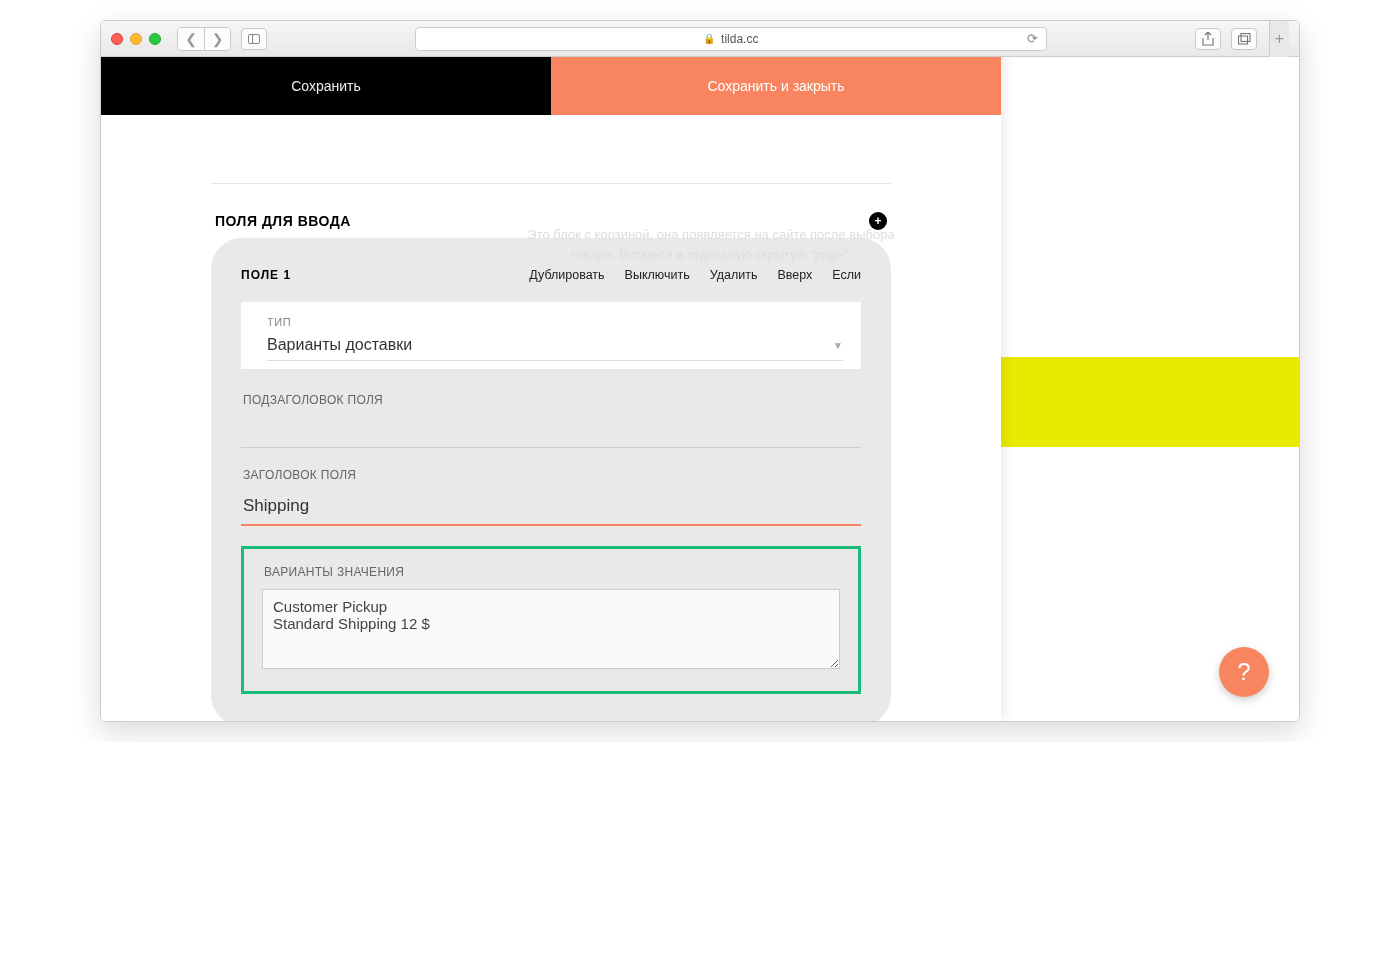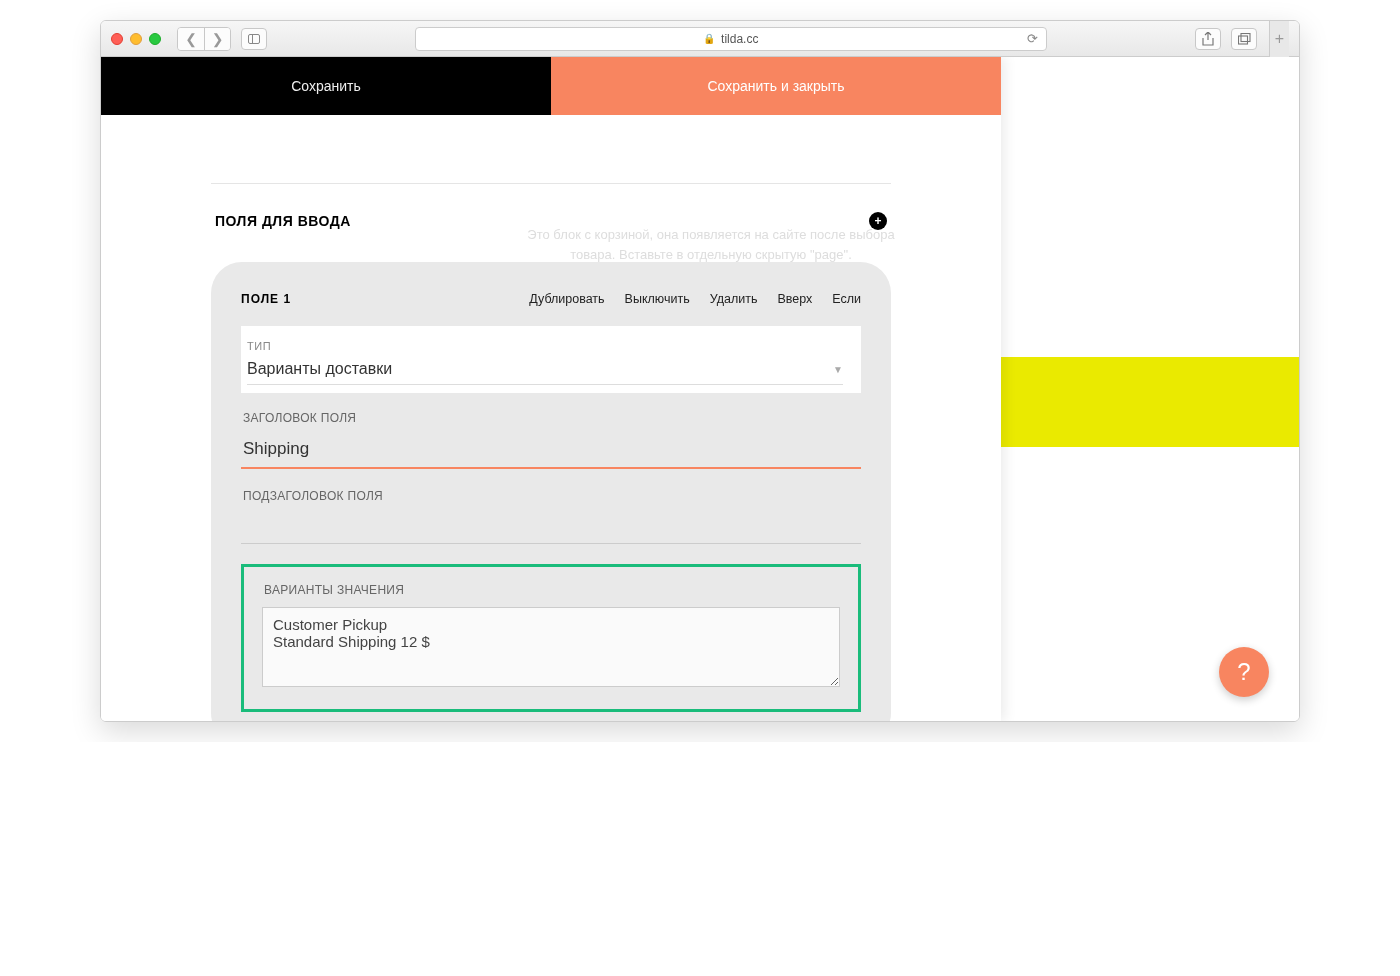--- a/index.html
+++ b/index.html
@@ -84,32 +84,32 @@
 }
 
 .modal-header { display:flex; height:58px; }
 .btn-save { flex:1; background:#000; color:#eee; display:flex; align-items:center; justify-content:center; font-size:14px; cursor:pointer; }
 .btn-save-close { flex:1; background:#f88560; color:#fff; display:flex; align-items:center; justify-content:center; font-size:14px; cursor:pointer; }
 
 .modal-body { padding: 40px 110px 0 110px; position:relative; }
 
 .section-hr { border:0; border-top:1px solid #e5e5e5; margin-bottom:28px; margin-top:28px; }
 
-.section-title-row { display:flex; align-items:center; justify-content:space-between; margin-bottom:32px; padding:0 4px;gap:48px;}
+.section-title-row { display:flex; align-items:center; justify-content:space-between; margin-bottom:8px; padding:0 4px;gap:48px;}
 .section-title { font-size:14px; font-weight:700; letter-spacing:0.5px; }
 .circle-plus { width:18px; height:18px; background:#000; border-radius:50%; display:flex; align-items:center; justify-content:center; color:#fff; font-size:12px; font-weight:bold;}
 
 .field-panel { background:#e9e9e9; padding: 30px 30px 20px 30px; border-radius: 31px; }
 
 .field-header { display:flex; align-items:center; margin-bottom:20px; }
 .field-name { font-size:12px; font-weight:700; letter-spacing:1px; flex:1; }
 .field-actions { display:flex; gap:20px; font-size:12.5px; color:#222; }
 .field-action { cursor:pointer; }
 
-.sub-block { background:#fff; padding: 14px 18px 8px 6px; margin-bottom:18px; }
+.sub-block { background:#fff; padding: 14px 18px 8px 26px; margin-bottom:24px; }
 .sub-label { font-size:11px; color:#888; letter-spacing:0.5px; margin-bottom:8px; }
 .select-row { display:flex; align-items:center; justify-content:space-between; border-bottom:1px solid #ddd; padding-bottom:6px; cursor:pointer; }
 .select-value { font-size:16px; color:#333; }
 .select-caret { color:#aaa; font-size:10px; }
 
 .field-group { margin-bottom:20px; }
 .group-label { font-size:12px; color:#666; letter-spacing:0.3px; margin-bottom:10px; padding:0 2px;}
 .text-input {
   width:100%;
   background:transparent;
@@ -233,27 +233,27 @@
 
           <div class="sub-block">
             <div class="sub-label">ТИП</div>
             <div class="select-row">
               <span class="select-value">Варианты доставки</span>
               <span class="select-caret">▼</span>
             </div>
           </div>
 
           <div class="field-group">
+            <div class="group-label">ПОДЗАГОЛОВОК ПОЛЯ</div>
+            <input class="text-input gray-line" value="" style="">
+          </div>
+
+          <div class="field-group">
             <div class="group-label">ЗАГОЛОВОК ПОЛЯ</div>
             <input class="text-input" value="Shipping" style="">
-          </div>
-
-          <div class="field-group">
-            <div class="group-label">ПОДЗАГОЛОВОК ПОЛЯ</div>
-            <input class="text-input gray-line" value="" style="">
           </div>
 
           <div class="highlight-box">
             <div class="group-label">ВАРИАНТЫ ЗНАЧЕНИЯ</div>
             <textarea class="ta" style="">Customer Pickup
 Standard Shipping 12 $</textarea>
           </div>
 
 
         </div>

